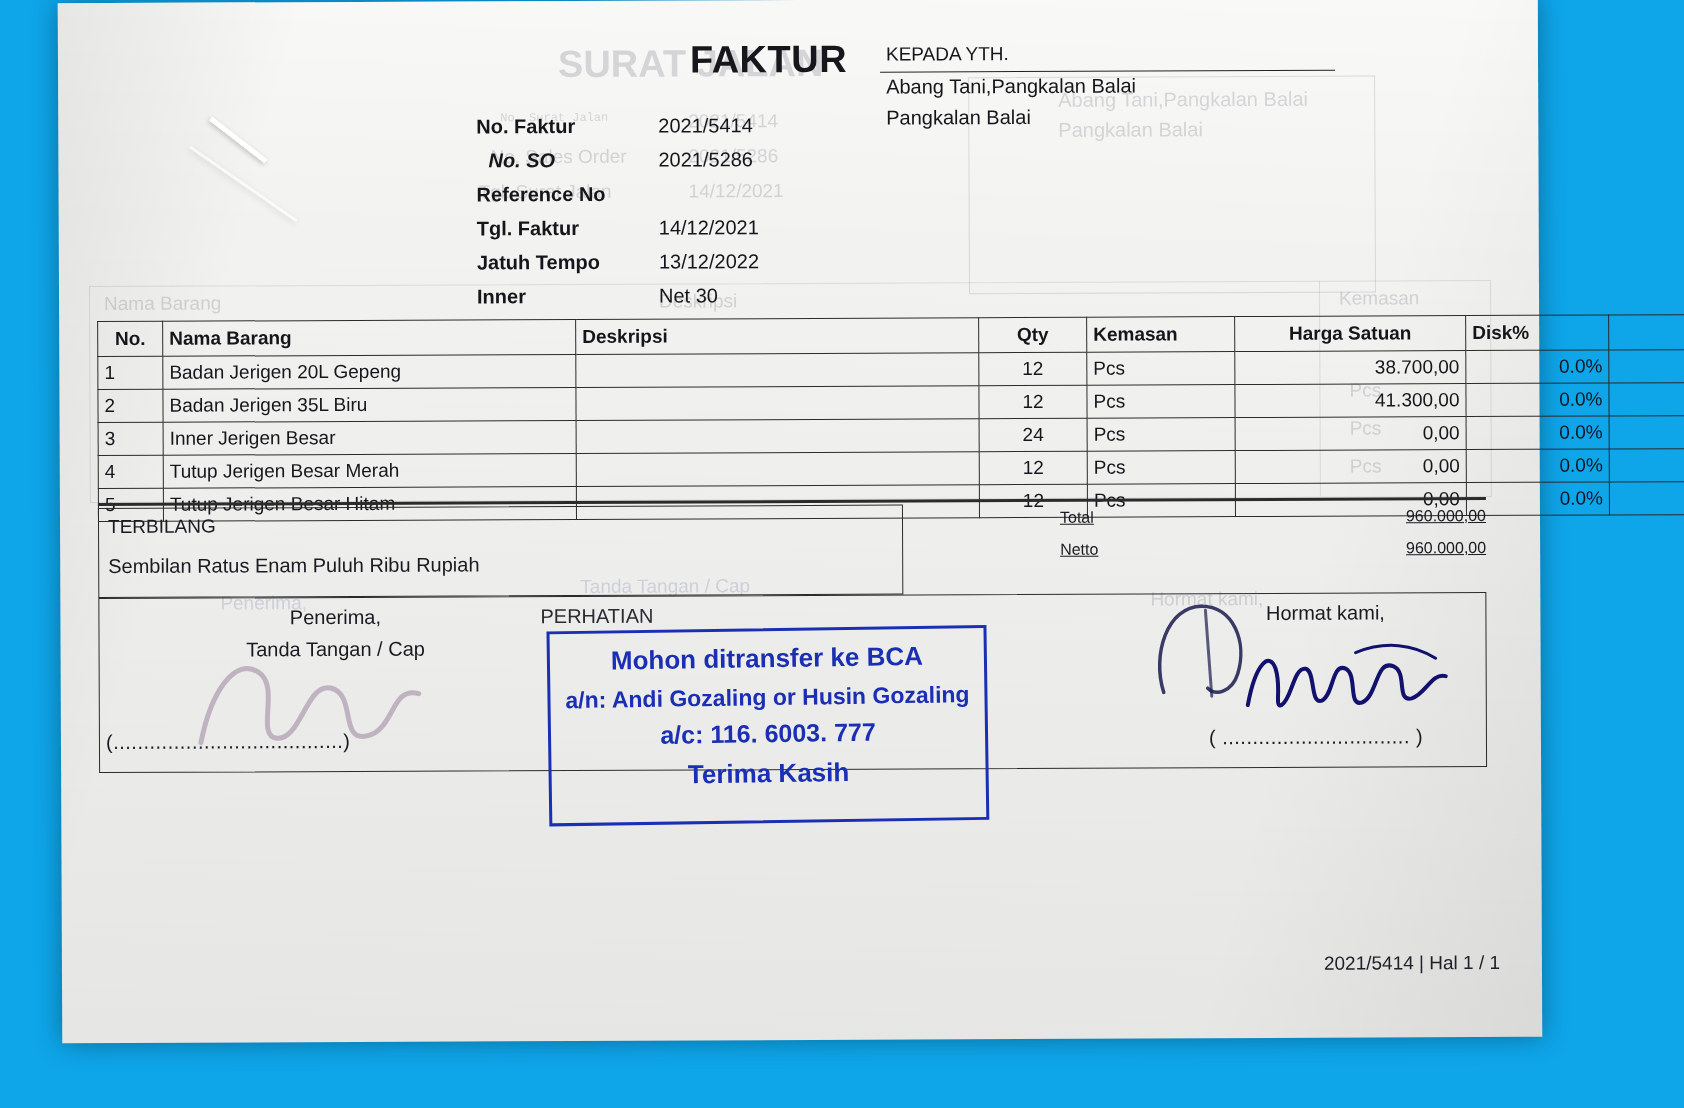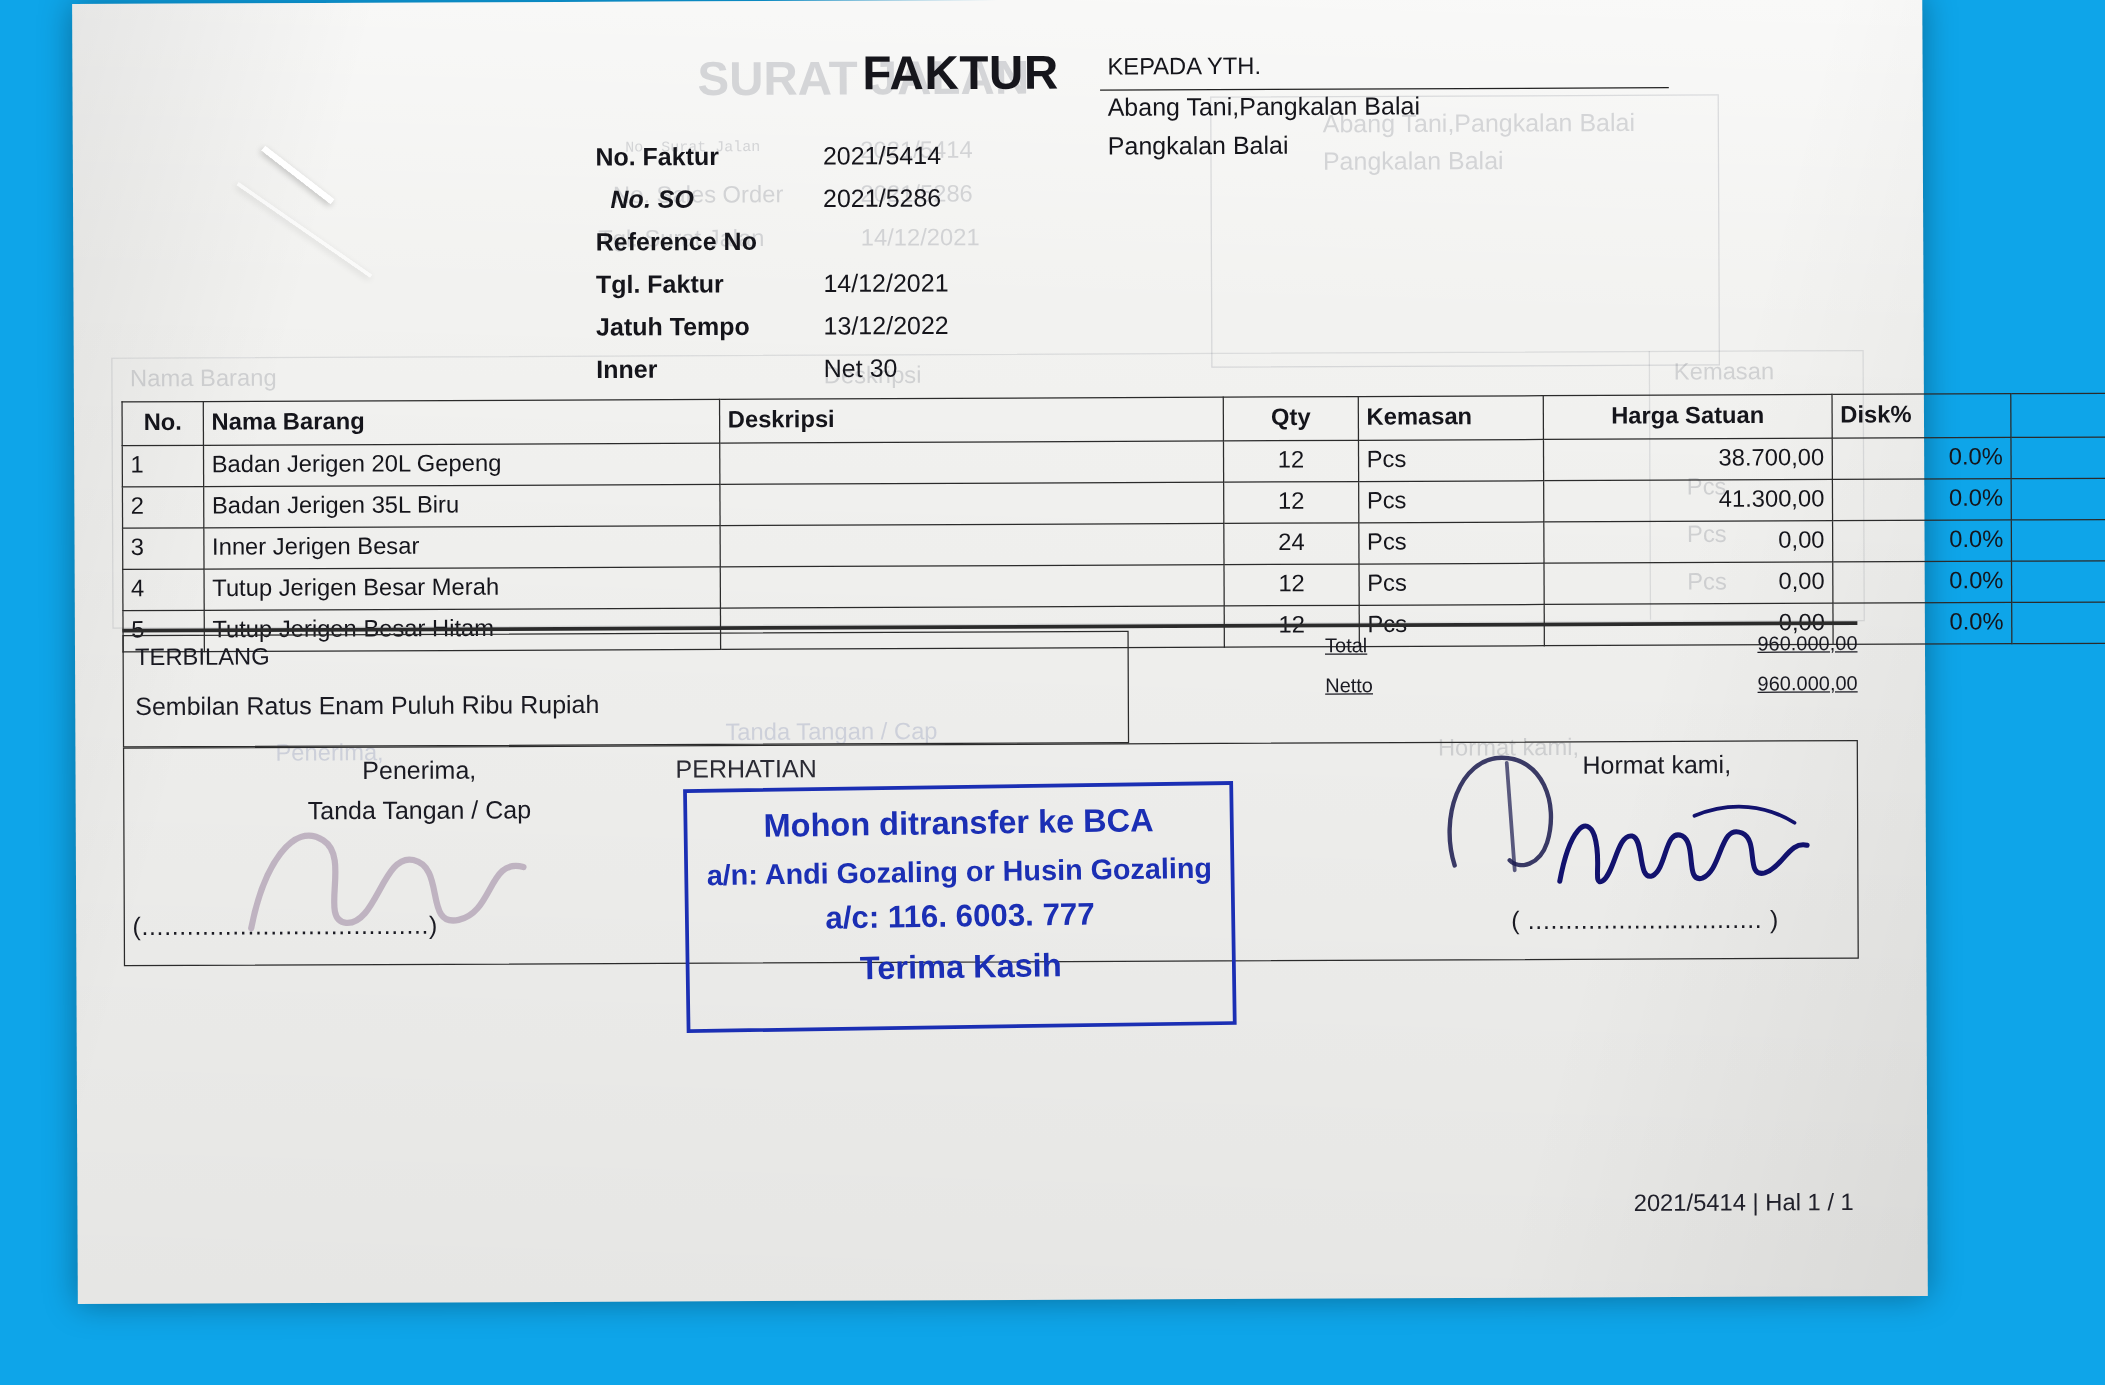--- a/index.html
+++ b/index.html
@@ -143,21 +143,21 @@
   .stamp-l1 { font-size: 26px; font-weight: bold; margin-top: 12px; }
   .stamp-l2 { font-size: 23px; font-weight: bold; margin-top: 10px; }
   .stamp-l3 { font-size: 25px; font-weight: bold; margin-top: 8px; }
   .stamp-l4 { font-size: 26px; font-weight: bold; margin-top: 10px; }
   .perhatian {
     position: absolute;
     font-size: 20px;
     color: #2a2a33;
   }
 
-  .footer-note { position: absolute; font-size: 19px; color: #20202a; }
+  .footer-note { position: absolute; font-size: 19px; color: #20202a; margin-left: 17px; }
 
   
   .scribble { position: absolute; pointer-events: none; }
 </style>
 </head>
 <body>
 
 <div id="page">
   <div id="paper">
 

